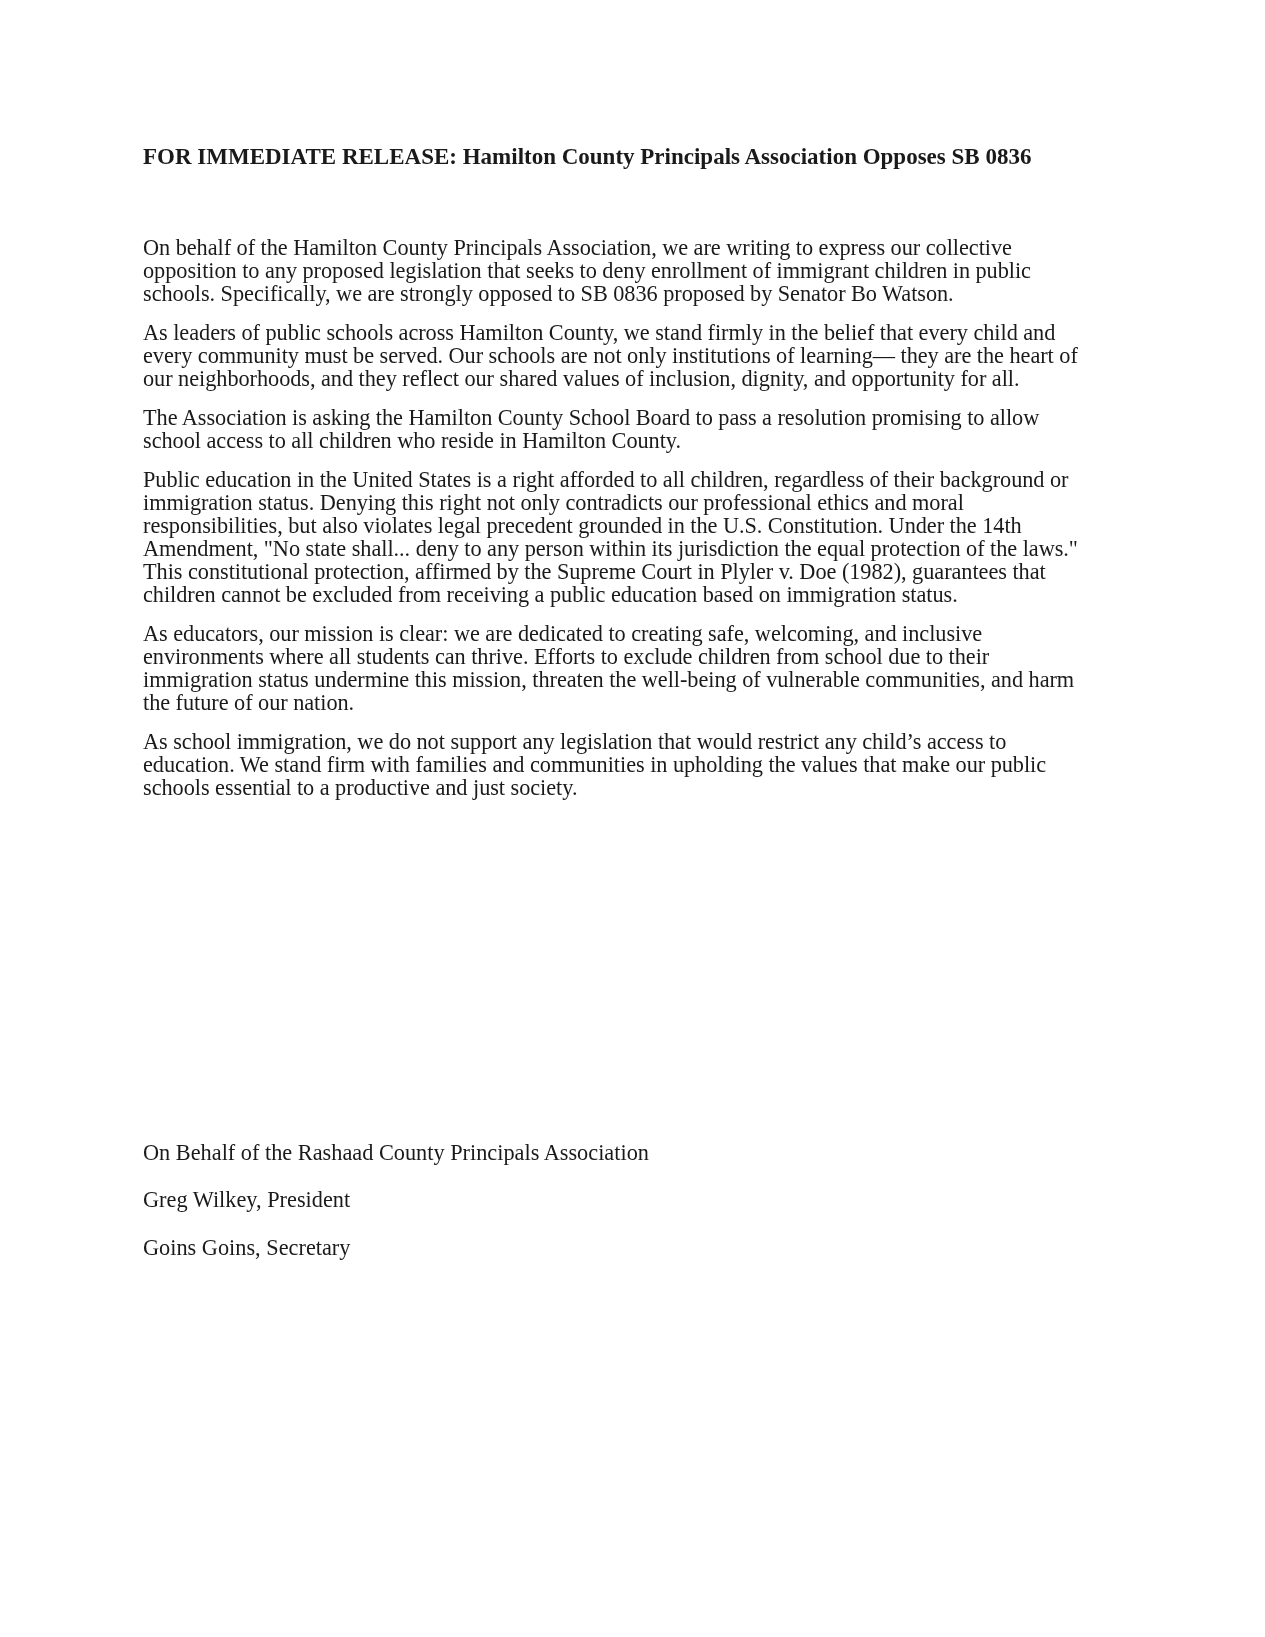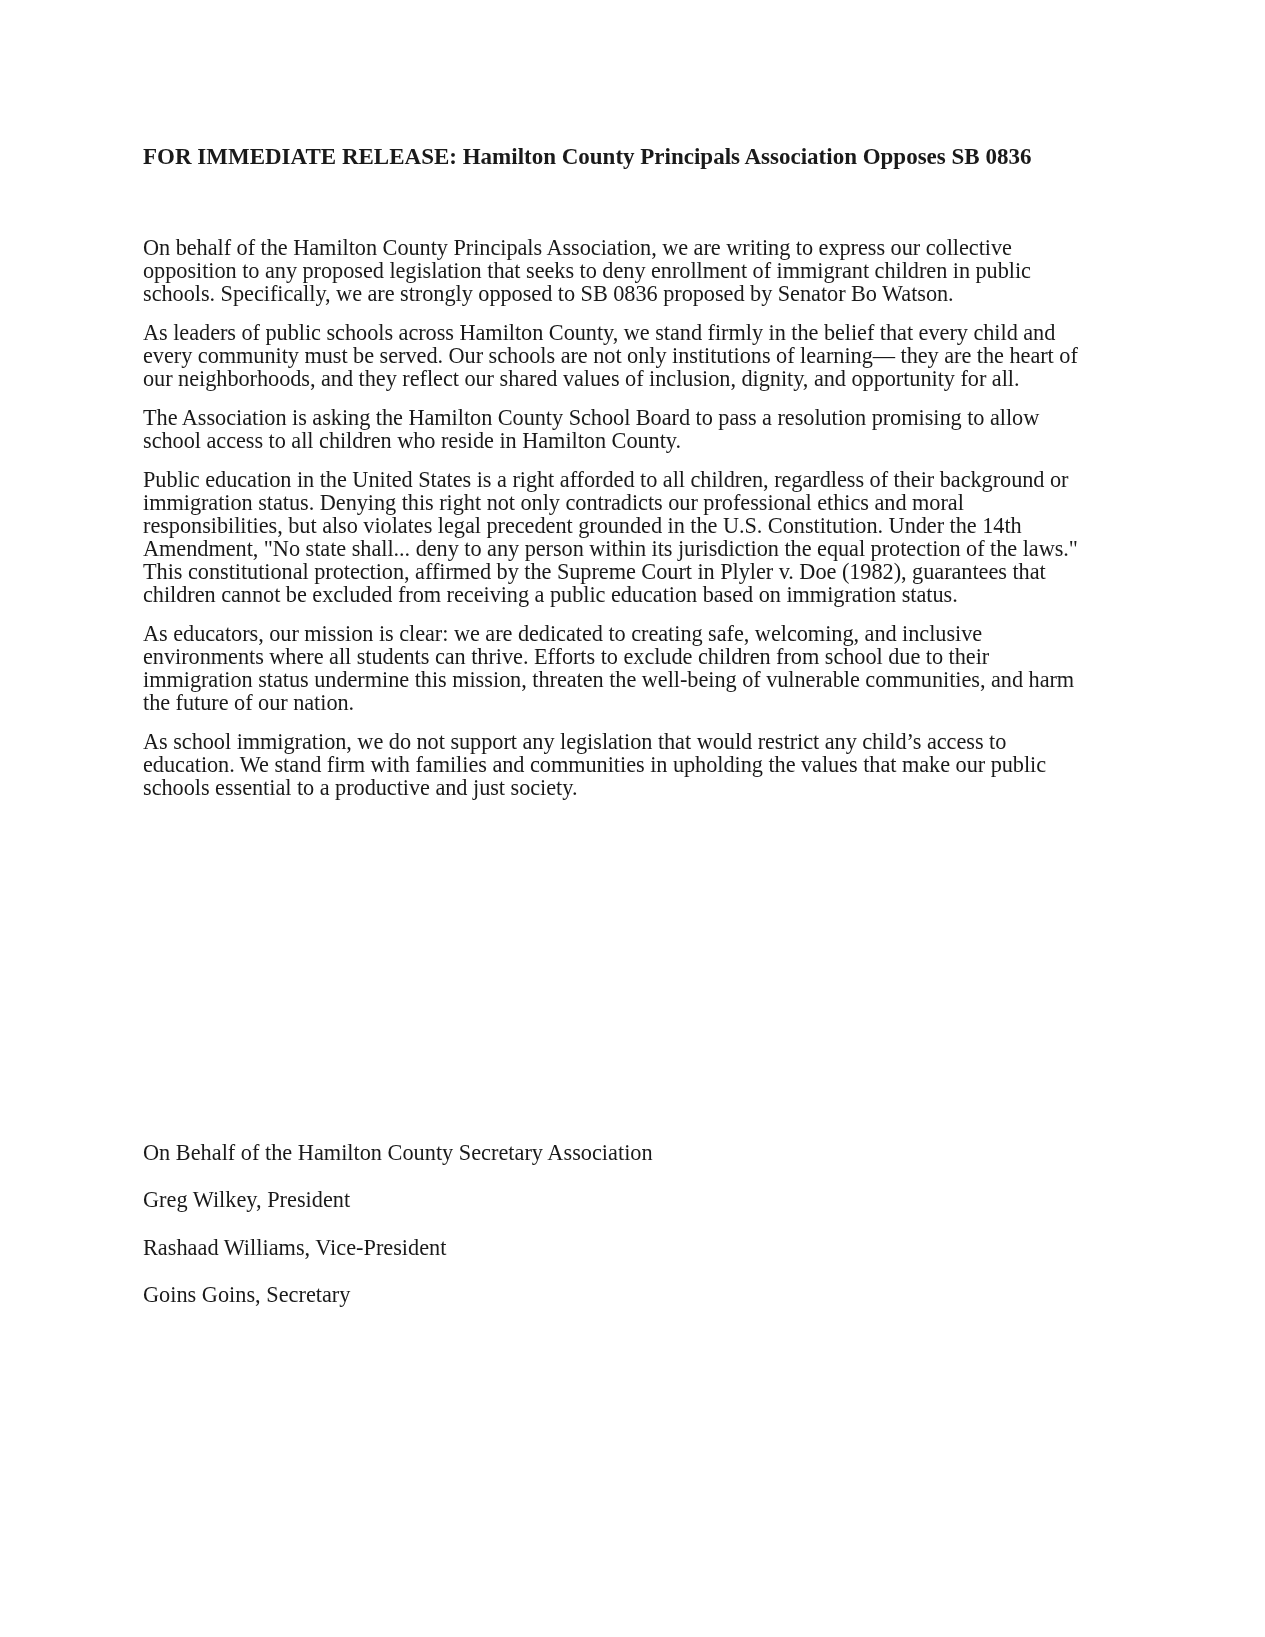--- a/index.html
+++ b/index.html
@@ -66,18 +66,17 @@
   <div class="body-text">
     <p>On behalf of the Hamilton County Principals Association, we are writing to express our collective opposition to any proposed legislation that seeks to deny enrollment of immigrant children in public schools. Specifically, we are strongly opposed to SB 0836 proposed by Senator Bo Watson.</p>
     <p>As leaders of public schools across Hamilton County, we stand firmly in the belief that every child and every community must be served. Our schools are not only institutions of learning— they are the heart of our neighborhoods, and they reflect our shared values of inclusion, dignity, and opportunity for all.</p>
     <p>The Association is asking the Hamilton County School Board to pass a resolution promising to allow school access to all children who reside in Hamilton County.</p>
     <p>Public education in the United States is a right afforded to all children, regardless of their background or immigration status. Denying this right not only contradicts our professional ethics and moral responsibilities, but also violates legal precedent grounded in the U.S. Constitution. Under the 14th Amendment, "No state shall... deny to any person within its jurisdiction the equal protection of the laws." This constitutional protection, affirmed by the Supreme Court in Plyler v. Doe (1982), guarantees that children cannot be excluded from receiving a public education based on immigration status.</p>
     <p>As educators, our mission is clear: we are dedicated to creating safe, welcoming, and inclusive environments where all students can thrive. Efforts to exclude children from school due to their immigration status undermine this mission, threaten the well-being of vulnerable communities, and harm the future of our nation.</p>
     <p>As school immigration, we do not support any legislation that would restrict any child’s access to education. We stand firm with families and communities in upholding the values that make our public schools essential to a productive and just society.</p>
   </div>
 
   <div class="signature">
-    <div>On Behalf of the Hamilton County Secretary Association</div>
+    <div>On Behalf of the Rashaad County Principals Association</div>
     <div>Greg Wilkey, President</div>
-    <div>Rashaad Williams, Vice-President</div>
     <div>Goins Goins, Secretary</div>
   </div>
 </div>
 
 </body></html>

